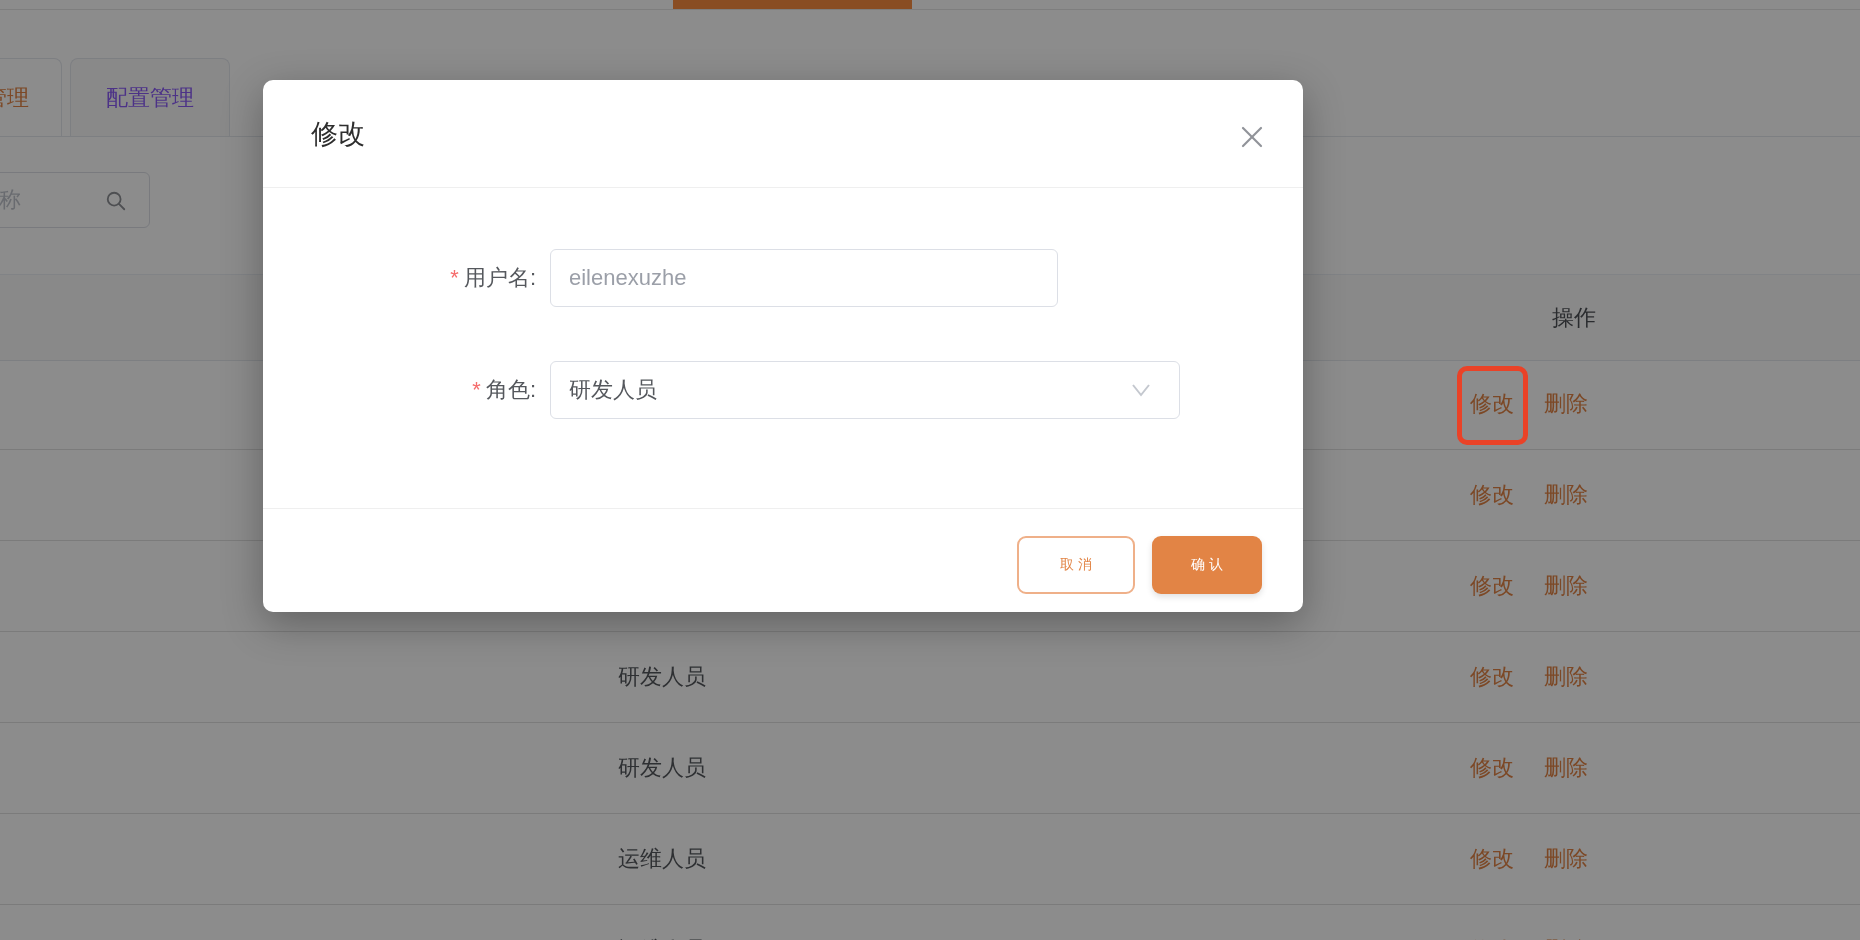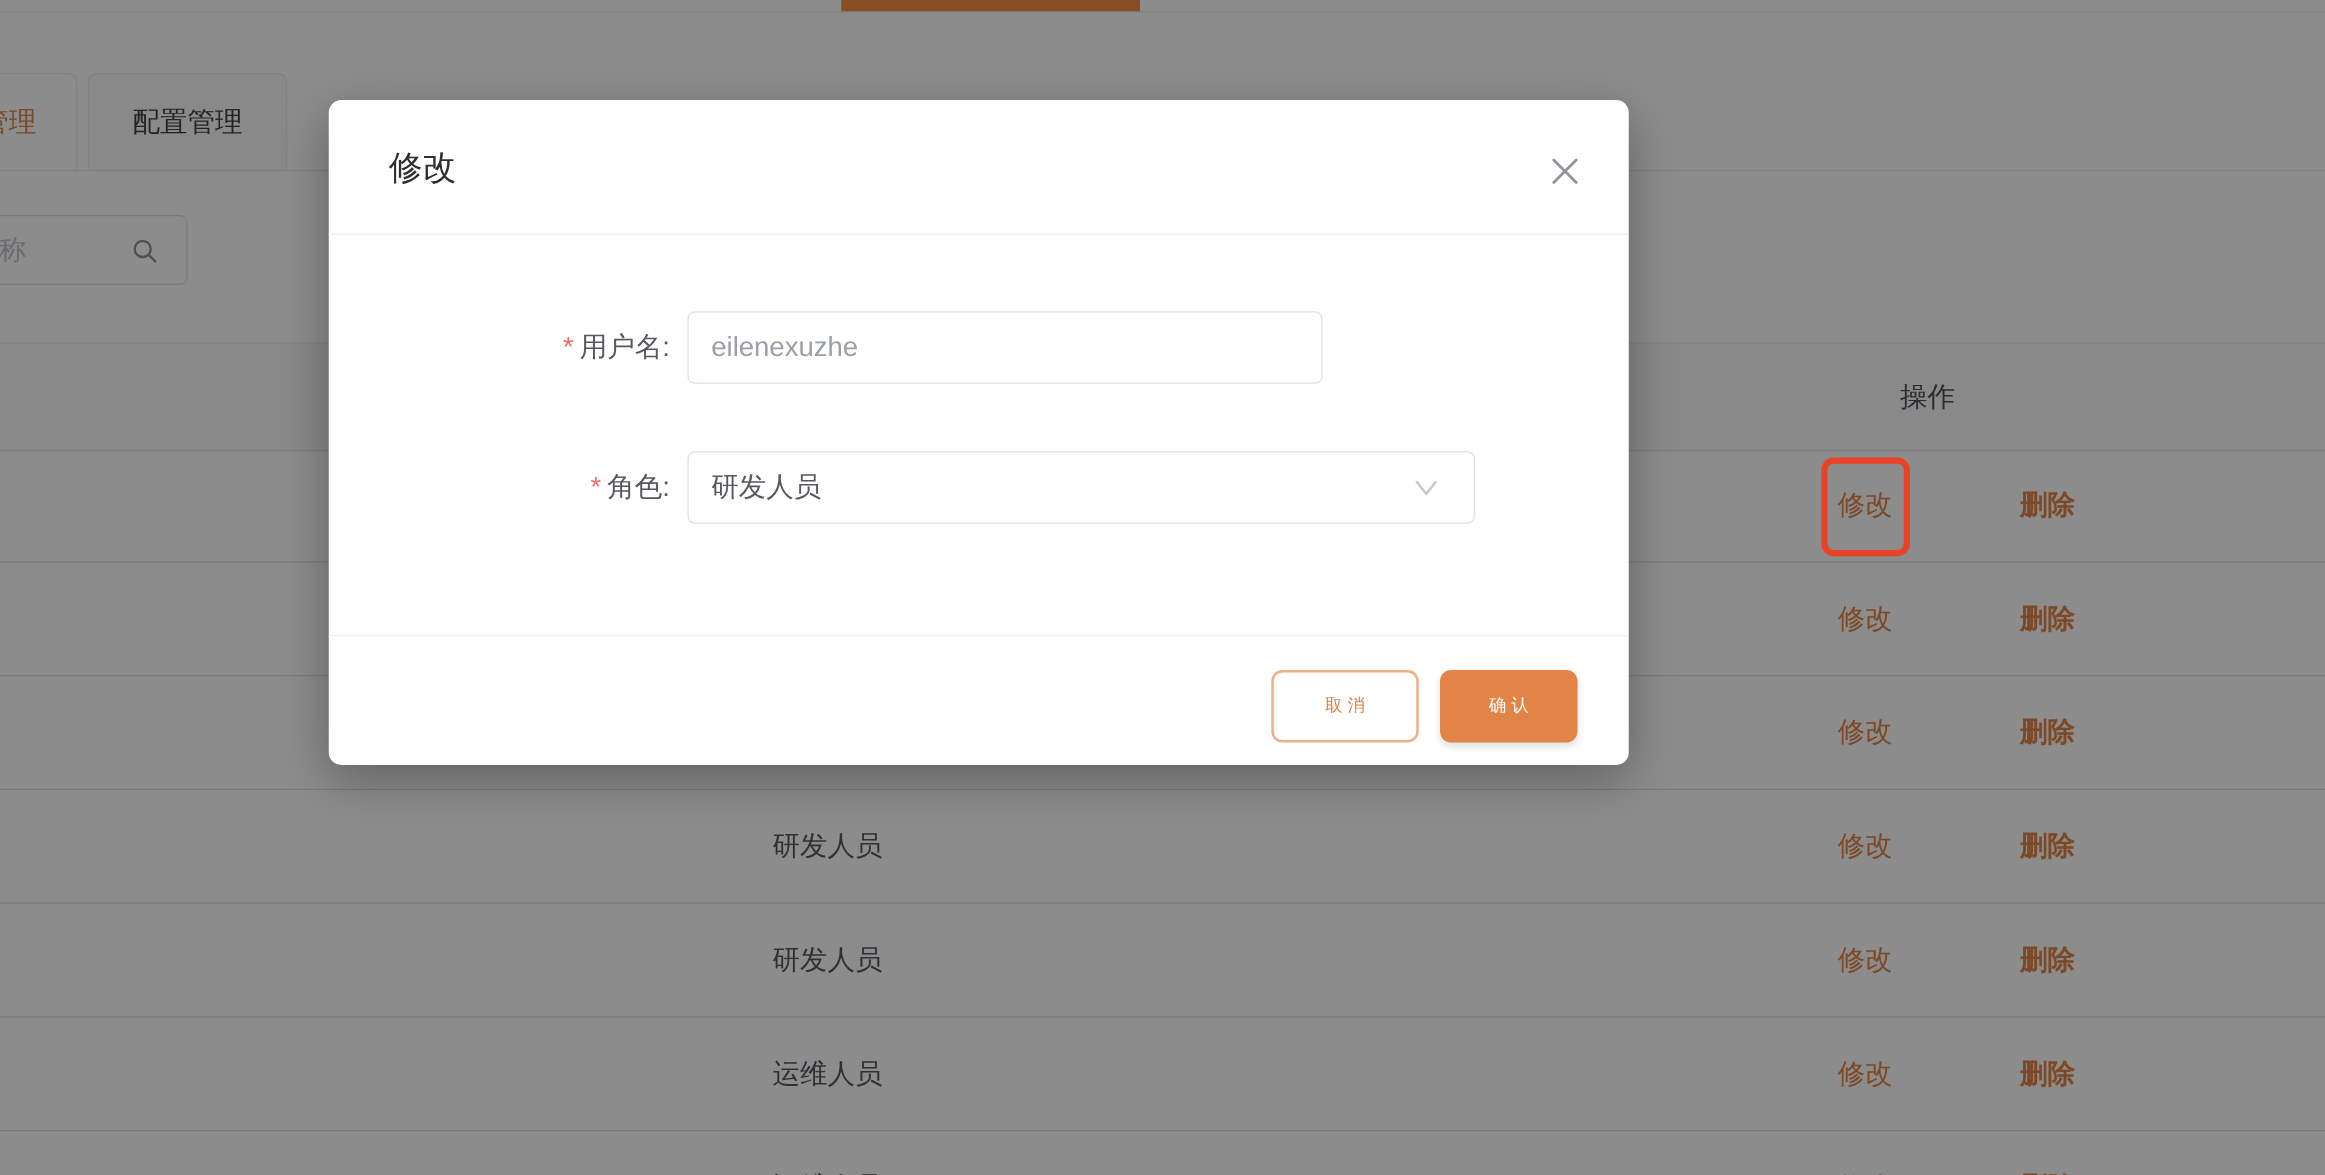--- a/index.html
+++ b/index.html
@@ -7,41 +7,41 @@
     width:1860px;height:940px;overflow:hidden;position:relative;
     background:#fff;
     font-family:"Liberation Sans","DejaVu Sans",sans-serif;
     color:#303133;
   }
   
   .page{position:absolute;inset:0;background:#fff;}
   .topnav{position:absolute;left:0;top:0;width:1860px;height:9px;background:#fff;border-bottom:1px solid #e6e6e6;}
   .topnav-indicator{position:absolute;left:673px;top:0;width:239px;height:9px;background:var(--nav-accent,#FA8C41);}
   .tab{position:absolute;top:58px;height:78px;box-sizing:border-box;border:1px solid #E4E7ED;border-bottom:none;
-       border-radius:8px 8px 0 0;display:flex;align-items:center;font-size:22px;color:#404040;background:#FAFAFA;cursor:pointer;}
+       border-radius:8px 8px 0 0;display:flex;align-items:center;font-size:22px;color:#8b5cf6;background:#FAFAFA;cursor:pointer;}
   .tab-active{left:-78px;width:140px;justify-content:flex-end;padding-right:32px;background:#fff;color:var(--accent,#E28445);}
   .tab-config{left:70px;width:160px;justify-content:center;}
   .tabbar-line{position:absolute;left:0;top:136px;width:1860px;height:1px;background:#E4E7ED;}
   .search-box{position:absolute;left:-110px;top:172px;width:260px;height:56px;box-sizing:border-box;
        border:1px solid #DCDFE6;border-radius:6px;background:#fff;}
   .search-box input{position:absolute;left:0;top:0;width:100%;height:100%;border:none;outline:none;background:transparent;
        font-size:22px;color:#606266;padding:0 0 0 86px;box-sizing:border-box;font-family:inherit;}
   .search-box input::placeholder{color:#C0C4CC;}
   .search-icon{position:absolute;right:22px;top:17px;width:22px;height:22px;}
   
   .thead{position:absolute;left:0;top:274px;width:1860px;height:85px;background:#FAFAFA;
        border-top:1px solid #EBEEF5;border-bottom:1px solid #E4E7ED;}
-  .th-ops{position:absolute;left:1520px;top:0;height:85px;display:flex;align-items:center;font-size:22px;color:#4E5156;}
+  .th-ops{position:absolute;left:1552px;top:0;height:85px;display:flex;align-items:center;font-size:22px;color:#4E5156;}
   .tbody{position:absolute;left:0;top:359px;width:1860px;}
   .trow{position:relative;height:90px;border-bottom:1px solid #E0E0E0;}
   .role-cell{position:absolute;left:572px;width:180px;top:0;height:90px;display:flex;align-items:center;justify-content:center;
        font-size:22px;color:#55585D;}
   .link{position:absolute;top:0;height:90px;display:flex;align-items:center;font-size:22px;color:var(--accent,#E28445);cursor:pointer;}
   .link-edit{left:1470px;}
-  .link-del{left:1616px;font-weight:bold;}
+  .link-del{left:1544px;}
   
   .overlay{position:absolute;inset:0;background:rgba(0,0,0,0.45);z-index:10;}
   
   .modal{position:absolute;left:263px;top:80px;width:1040px;height:532px;background:#fff;border-radius:10px;z-index:20;
        box-shadow:0 12px 40px rgba(0,0,0,0.30);}
   .modal-header{position:absolute;left:0;top:0;width:100%;height:108px;border-bottom:1px solid #EFEFEF;box-sizing:border-box;}
   .modal-title{position:absolute;left:48px;top:0;height:108px;display:flex;align-items:center;font-size:27px;color:#2E2E2E;}
   .modal-close{position:absolute;left:974px;top:42px;width:30px;height:30px;display:flex;align-items:center;justify-content:center;
        cursor:pointer;background:none;border:none;padding:0;}
   .form-label{position:absolute;left:0;width:273px;height:58px;display:flex;align-items:center;justify-content:flex-end;

